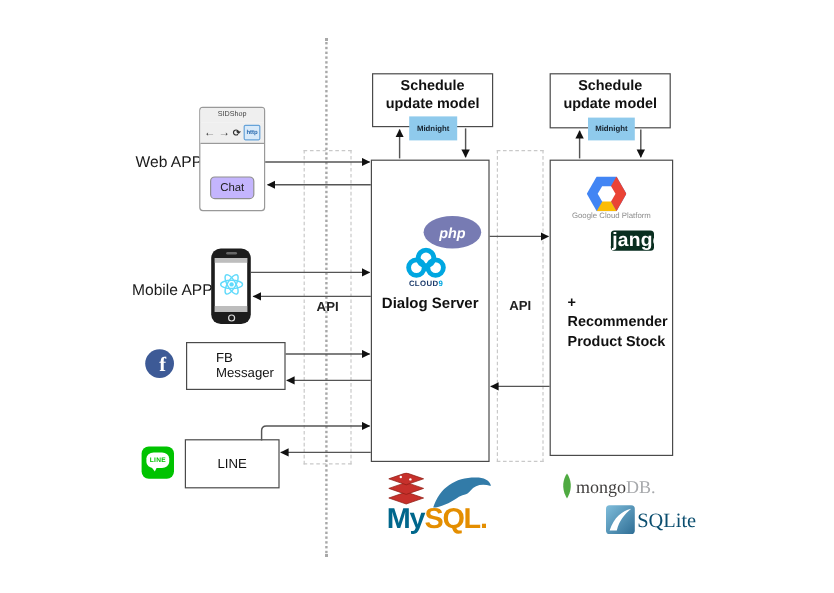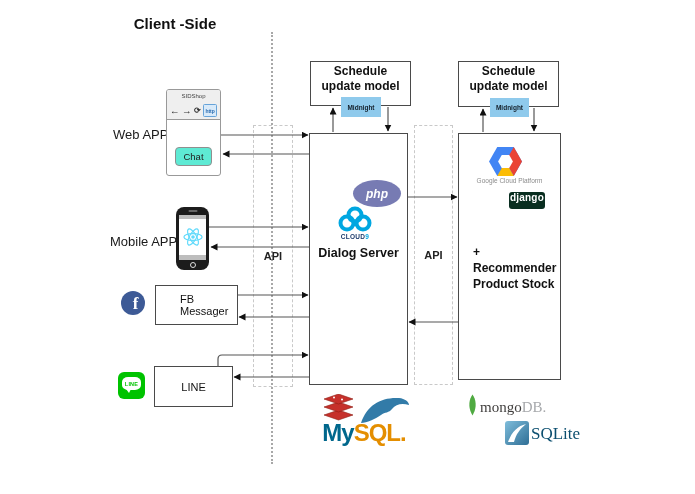--- a/index.html
+++ b/index.html
@@ -14,21 +14,21 @@
   .centerflex{display:flex;align-items:center;justify-content:center;}
   .lbl{position:absolute;font-size:13px;color:#1a1a1a;}
   
   .browser{left:166px;top:89px;width:55px;height:87px;border:1.5px solid #999;border-radius:3px;background:#fff;}
   .b-title{height:12px;background:#efefef;font-size:6px;line-height:13px;text-align:center;color:#444;border-radius:2px 2px 0 0;}
   .b-nav{height:17px;background:#efefef;border-bottom:1px solid #999;display:flex;align-items:center;padding:0 3px;gap:2.5px;
          font-size:9.5px;font-weight:bold;color:#333;}
   .urlbadge{margin-left:auto;width:12px;height:11px;background:#d9eaf9;border:1px solid #66a3d9;border-radius:1.5px;
             font-size:5px;font-weight:bold;color:#2b6cb0;display:flex;align-items:center;justify-content:center;}
   .chatbtn{position:absolute;left:8px;top:57px;width:37px;height:19px;border:1.5px solid #8f8f8f;border-radius:4px;
-           background:#5eead4;font-size:9.5px;color:#222;display:flex;align-items:center;justify-content:center;box-sizing:border-box;}
+           background:#c4b5fd;font-size:9.5px;color:#222;display:flex;align-items:center;justify-content:center;box-sizing:border-box;}
   
   .phone{left:176px;top:207px;width:33px;height:63px;background:#1c1c1c;border-radius:8px;}
   .speaker{position:absolute;left:50%;transform:translateX(-50%);top:3px;width:9px;height:2px;background:#666;border-radius:1px;}
   .pscreen{position:absolute;left:3px;right:3px;top:8px;bottom:10px;background:#fff;display:flex;flex-direction:column;}
   .pbar{height:4px;background:#bdbdbd;}
   .pview{flex:1;display:flex;align-items:center;justify-content:center;}
   .pdock{height:5px;background:#bdbdbd;}
   .homebtn{position:absolute;bottom:2px;left:50%;transform:translateX(-50%);width:6px;height:6px;border:1px solid #ddd;border-radius:50%;box-sizing:border-box;}
   
   .fbicon{left:121px;top:291px;width:24px;height:24px;border-radius:50%;background:var(--facebook_blue);}
@@ -42,35 +42,34 @@
   
   .phpellipse{position:absolute;left:43px;top:46px;width:48px;height:27px;border-radius:50%;background:var(--php_purple);
               display:flex;align-items:center;justify-content:center;color:#fff;font-weight:bold;font-style:italic;font-size:12px;}
   .c9label{position:absolute;left:13px;top:99px;width:64px;text-align:center;font-size:6.5px;font-weight:bold;letter-spacing:.3px;}
   .boxtitle{position:absolute;left:0;width:100%;text-align:center;font-size:12.5px;font-weight:bold;color:#111;}
   .schedbox{text-align:center;font-size:12px;font-weight:bold;padding-top:2px;line-height:15px;}
   .midnight{background:var(--midnight_blue);display:flex;align-items:center;justify-content:center;
             font-size:6.5px;font-weight:bold;color:#14202b;}
   .gcplabel{position:absolute;left:0;top:43px;width:100%;text-align:center;font-size:6.5px;color:#8c8c8c;}
   .djangobadge{position:absolute;left:50px;top:58px;width:36px;height:17px;background:var(--django_green);border-radius:3px;
-               display:flex;justify-content:center;color:#fff;font-weight:bold;font-size:10px;letter-spacing:.2px;}
+               display:flex;justify-content:center;color:#fff;font-weight:bold;font-size:16px;letter-spacing:.2px;}
   .prodtitle{position:absolute;left:14px;top:110px;font-size:12px;font-weight:bold;line-height:16px;color:#111;text-align:left;}
   
   .mysqlword{left:310px;top:419px;width:108px;text-align:center;font-size:24px;font-weight:bold;letter-spacing:-1px;line-height:28px;}
   .mongoword{left:480px;top:397px;font-family:"Liberation Serif",serif;font-size:15px;line-height:20px;}
   .sqliteicon{left:505px;top:421px;width:24px;height:24px;border-radius:3px;background:linear-gradient(135deg,#7fbddb,#2f6e95);}
   .sqliteword{left:531px;top:423px;font-family:"Liberation Serif",serif;font-size:17px;color:var(--sqlite_navy);line-height:22px;}
   svg.overlay{position:absolute;left:0;top:0;z-index:10;pointer-events:none;}
 </style>
 </head>
 <body>
 
 <div class="canvas">
 
-  <div class="title" style="left:100px;">Client -Side</div>
   <div class="divider"></div>
 
   <svg class="overlay" width="695" height="494" viewBox="0 0 695 494">
     <defs>
       <marker id="ah" markerUnits="userSpaceOnUse" markerWidth="9" markerHeight="8" refX="6.5" refY="3.5" orient="auto">
         <polygon points="0,0 7,3.5 0,7" fill="#111"></polygon>
       </marker>
     </defs>
     <g stroke="#555" stroke-width="1.2" fill="none">
       <path d="M221,135 H308" marker-end="url(#ah)"></path>

